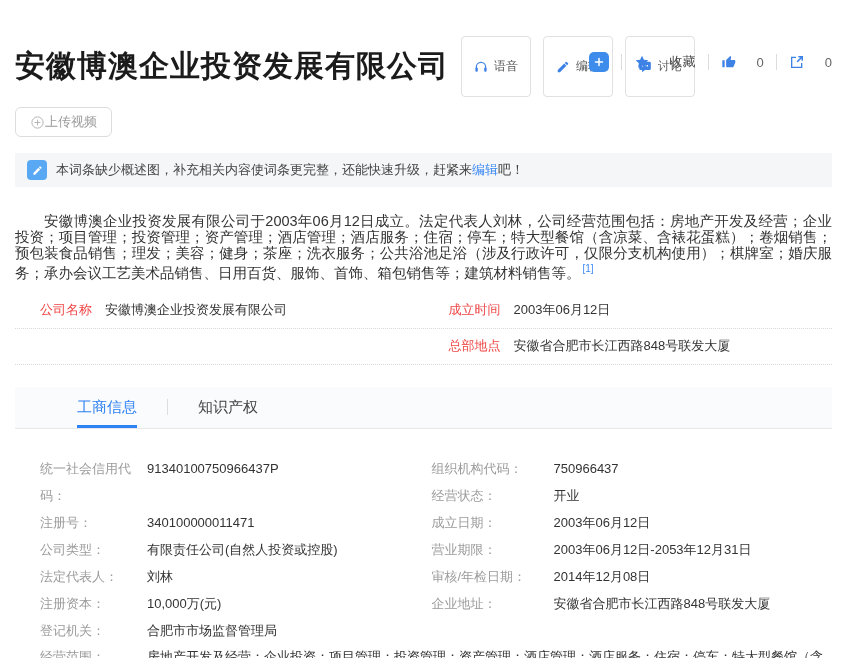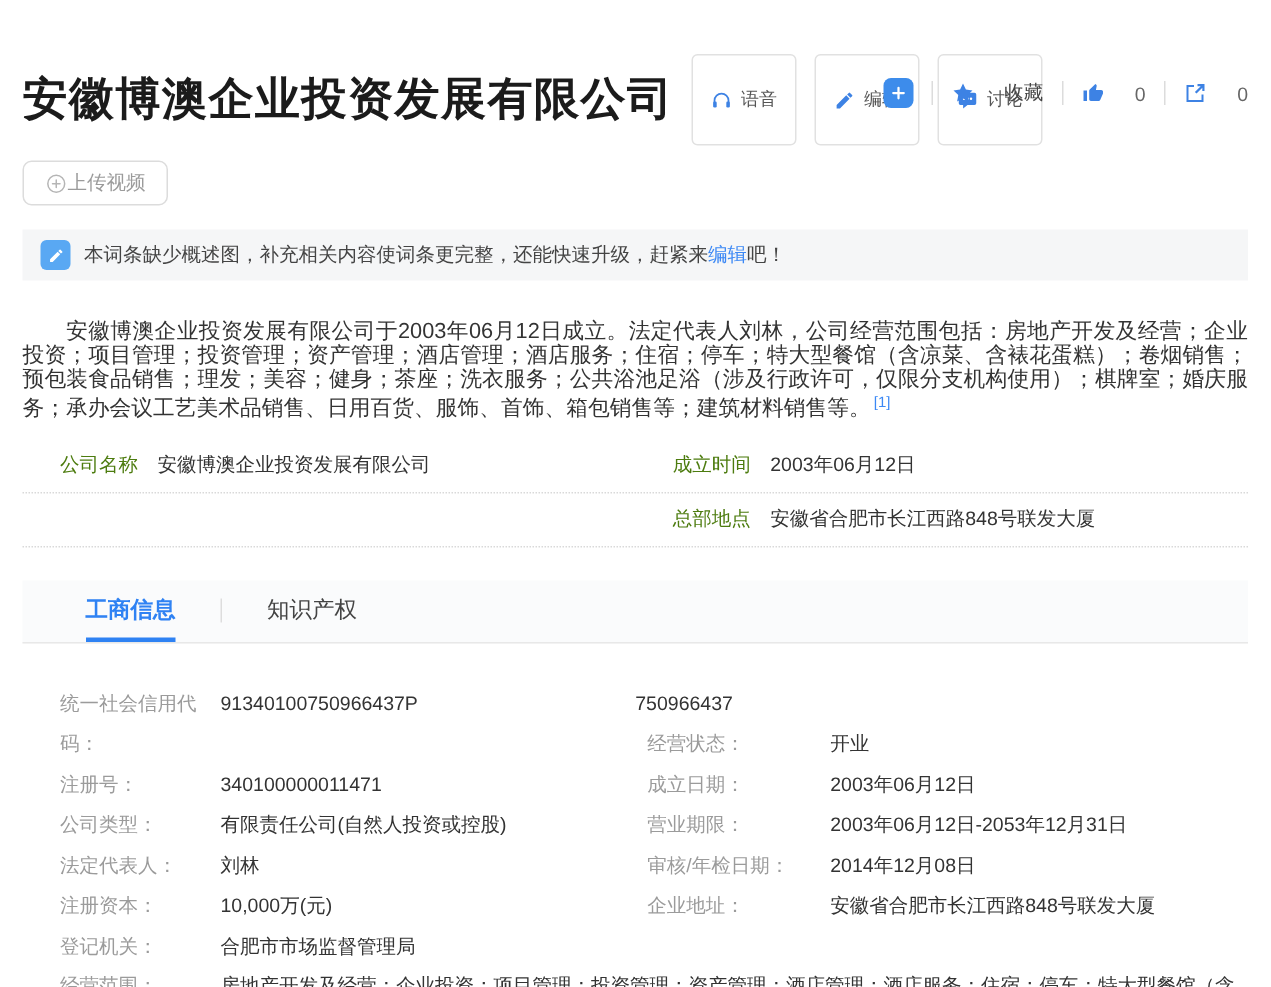--- a/index.html
+++ b/index.html
@@ -60,32 +60,32 @@
   }
   .ref-sup { color:#3b88f5; font-size:10px; vertical-align:super; margin-left:2px; cursor:pointer; }
 
   
   .basic-info { margin-top:12px; }
   .bi-row {
     display:grid; grid-template-columns:1fr 1fr;
     border-bottom:1px dotted #d9d9d9; height:36px; align-items:center;
   }
   .bi-cell { display:flex; align-items:center; font-size:13px; }
-  .bi-cell .lbl { width:90px; padding-left:25px; color:#4d7c0f; flex:none; }
+  .bi-cell .lbl { width:90px; padding-left:25px; color:#ef4444; flex:none; }
   .bi-cell .val { color:#333; }
 
   
   .tabbar {
     margin-top:22px; height:42px; background:#fafbfc;
     border-bottom:1px solid #e8e8e8;
     display:flex; align-items:center; padding-left:42px;
     font-size:15px; color:#444;
   }
   .tab { height:42px; line-height:42px; cursor:pointer; }
-  .tab.active { color:#2f82f3; font-weight:bold; box-shadow:inset 0 -3px 0 #2f82f3; }
+  .tab.active { color:#2f82f3; font-weight:normal; box-shadow:inset 0 -3px 0 #2f82f3;margin-left:20px; }
   .tab-sep { width:1px; height:16px; background:#ddd; margin:0 30px; }
 
   
   .biz { margin-top:26px; }
   .biz-grid { display:grid; grid-template-columns:1fr 1fr; column-gap:0; }
   .biz-row { display:flex; font-size:13px; line-height:27px; }
   .biz-row .lbl { flex:none; color:#9b9b9b; }
   .col-left .lbl { width:132px; padding-left:25px; }
   .col-right .lbl { width:130px; padding-left:8px; }
   .biz-row .val { color:#333; }
@@ -231,20 +231,21 @@
             <span class="lbl">注册资本：</span>
             <span class="val">10,000万(元)</span>
           </div>
         <div class="biz-row">
             <span class="lbl">登记机关：</span>
             <span class="val">合肥市市场监督管理局</span>
           </div>
       </div>
       <div class="col-right">
         <div class="biz-row">
+            <span class="lbl">组织机构代码：</span>
             <span class="val">750966437</span>
           </div>
         <div class="biz-row">
             <span class="lbl">经营状态：</span>
             <span class="val">开业</span>
           </div>
         <div class="biz-row">
             <span class="lbl">成立日期：</span>
             <span class="val">2003年06月12日</span>
           </div>

